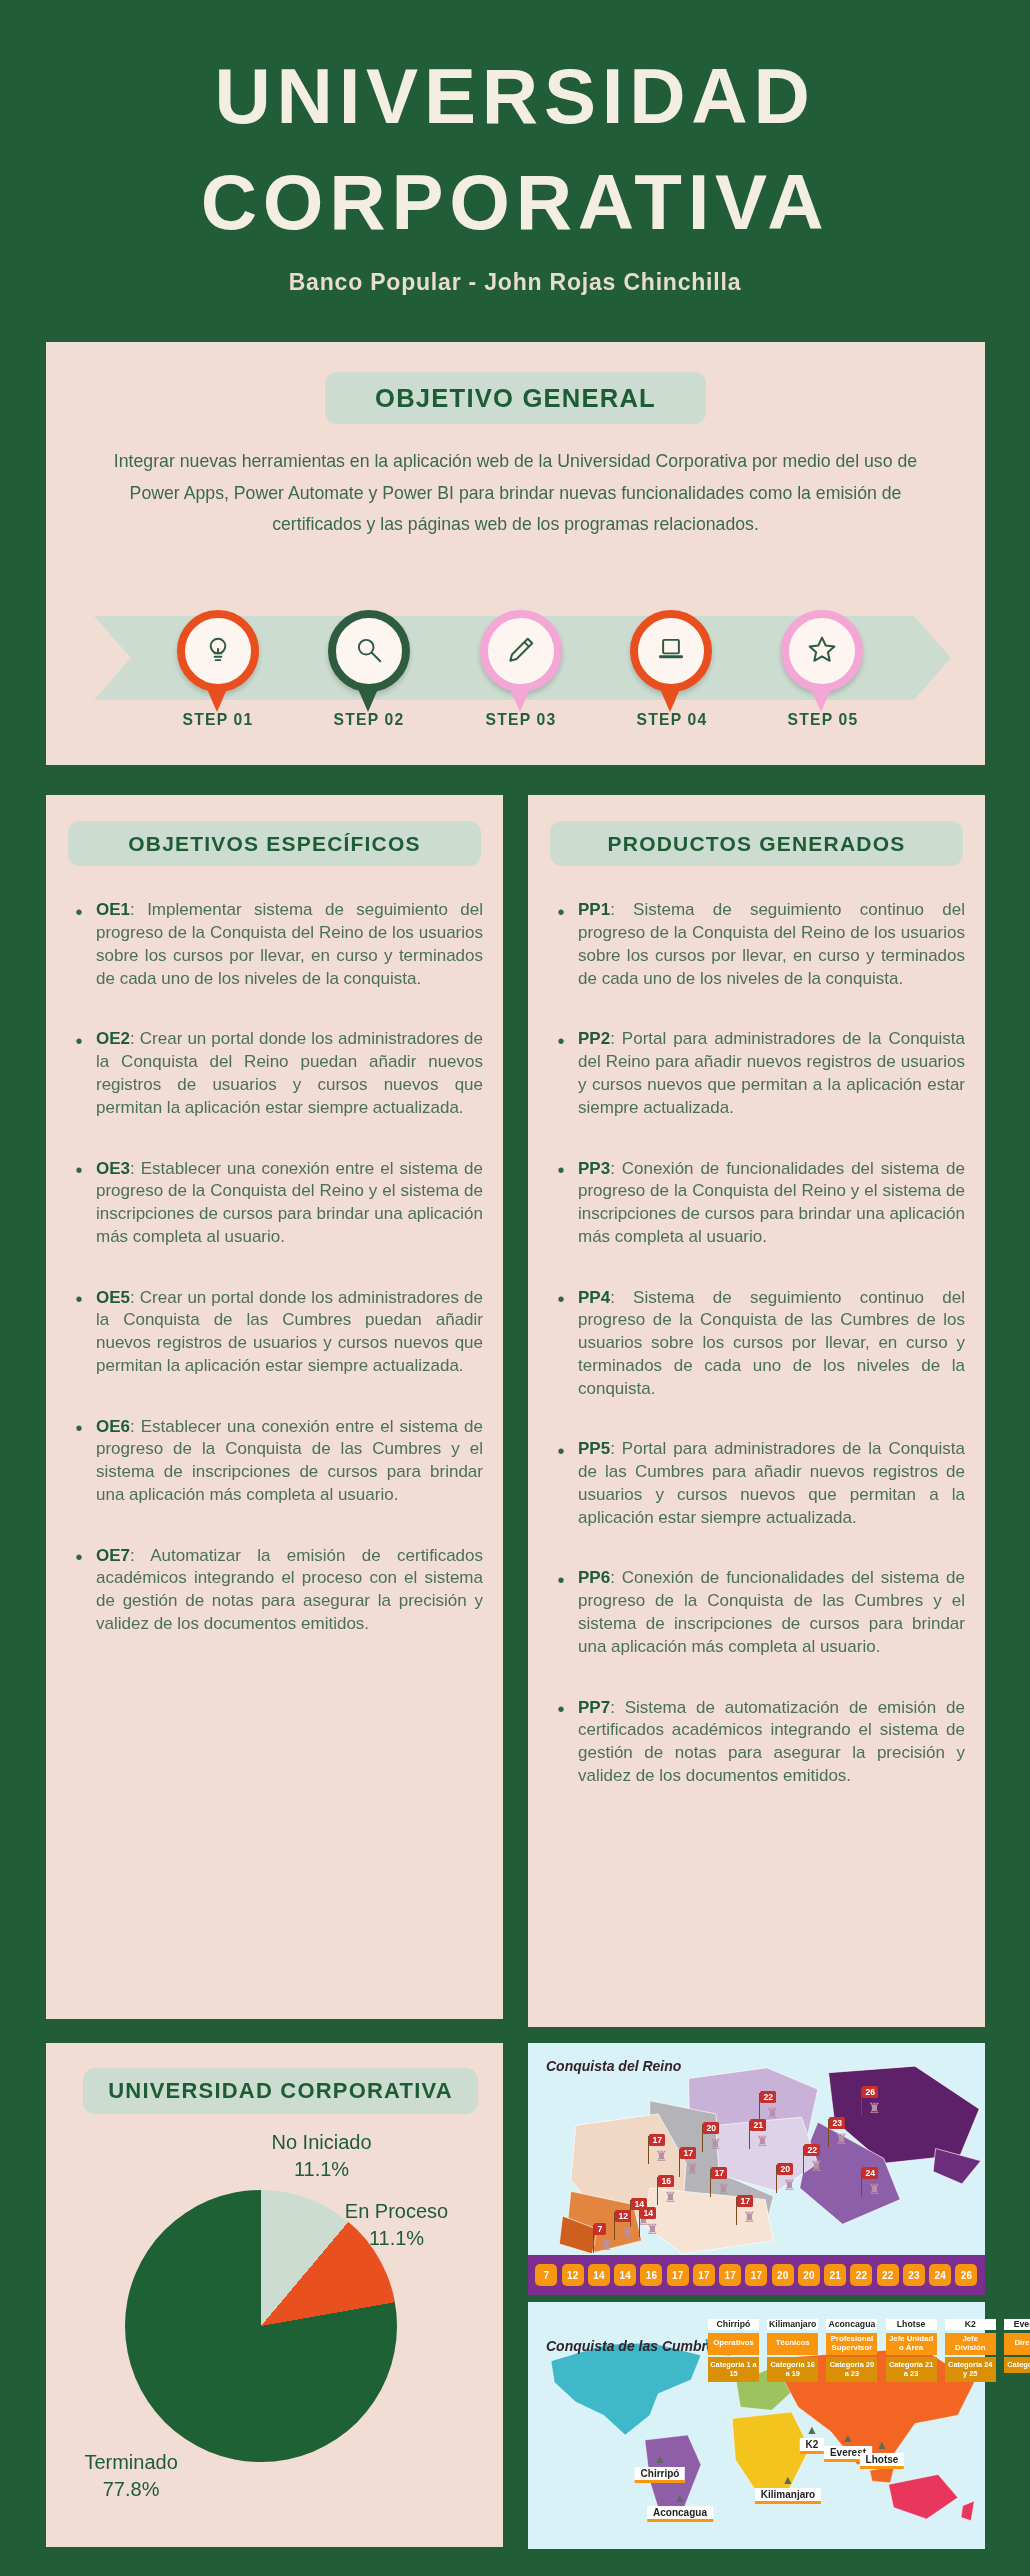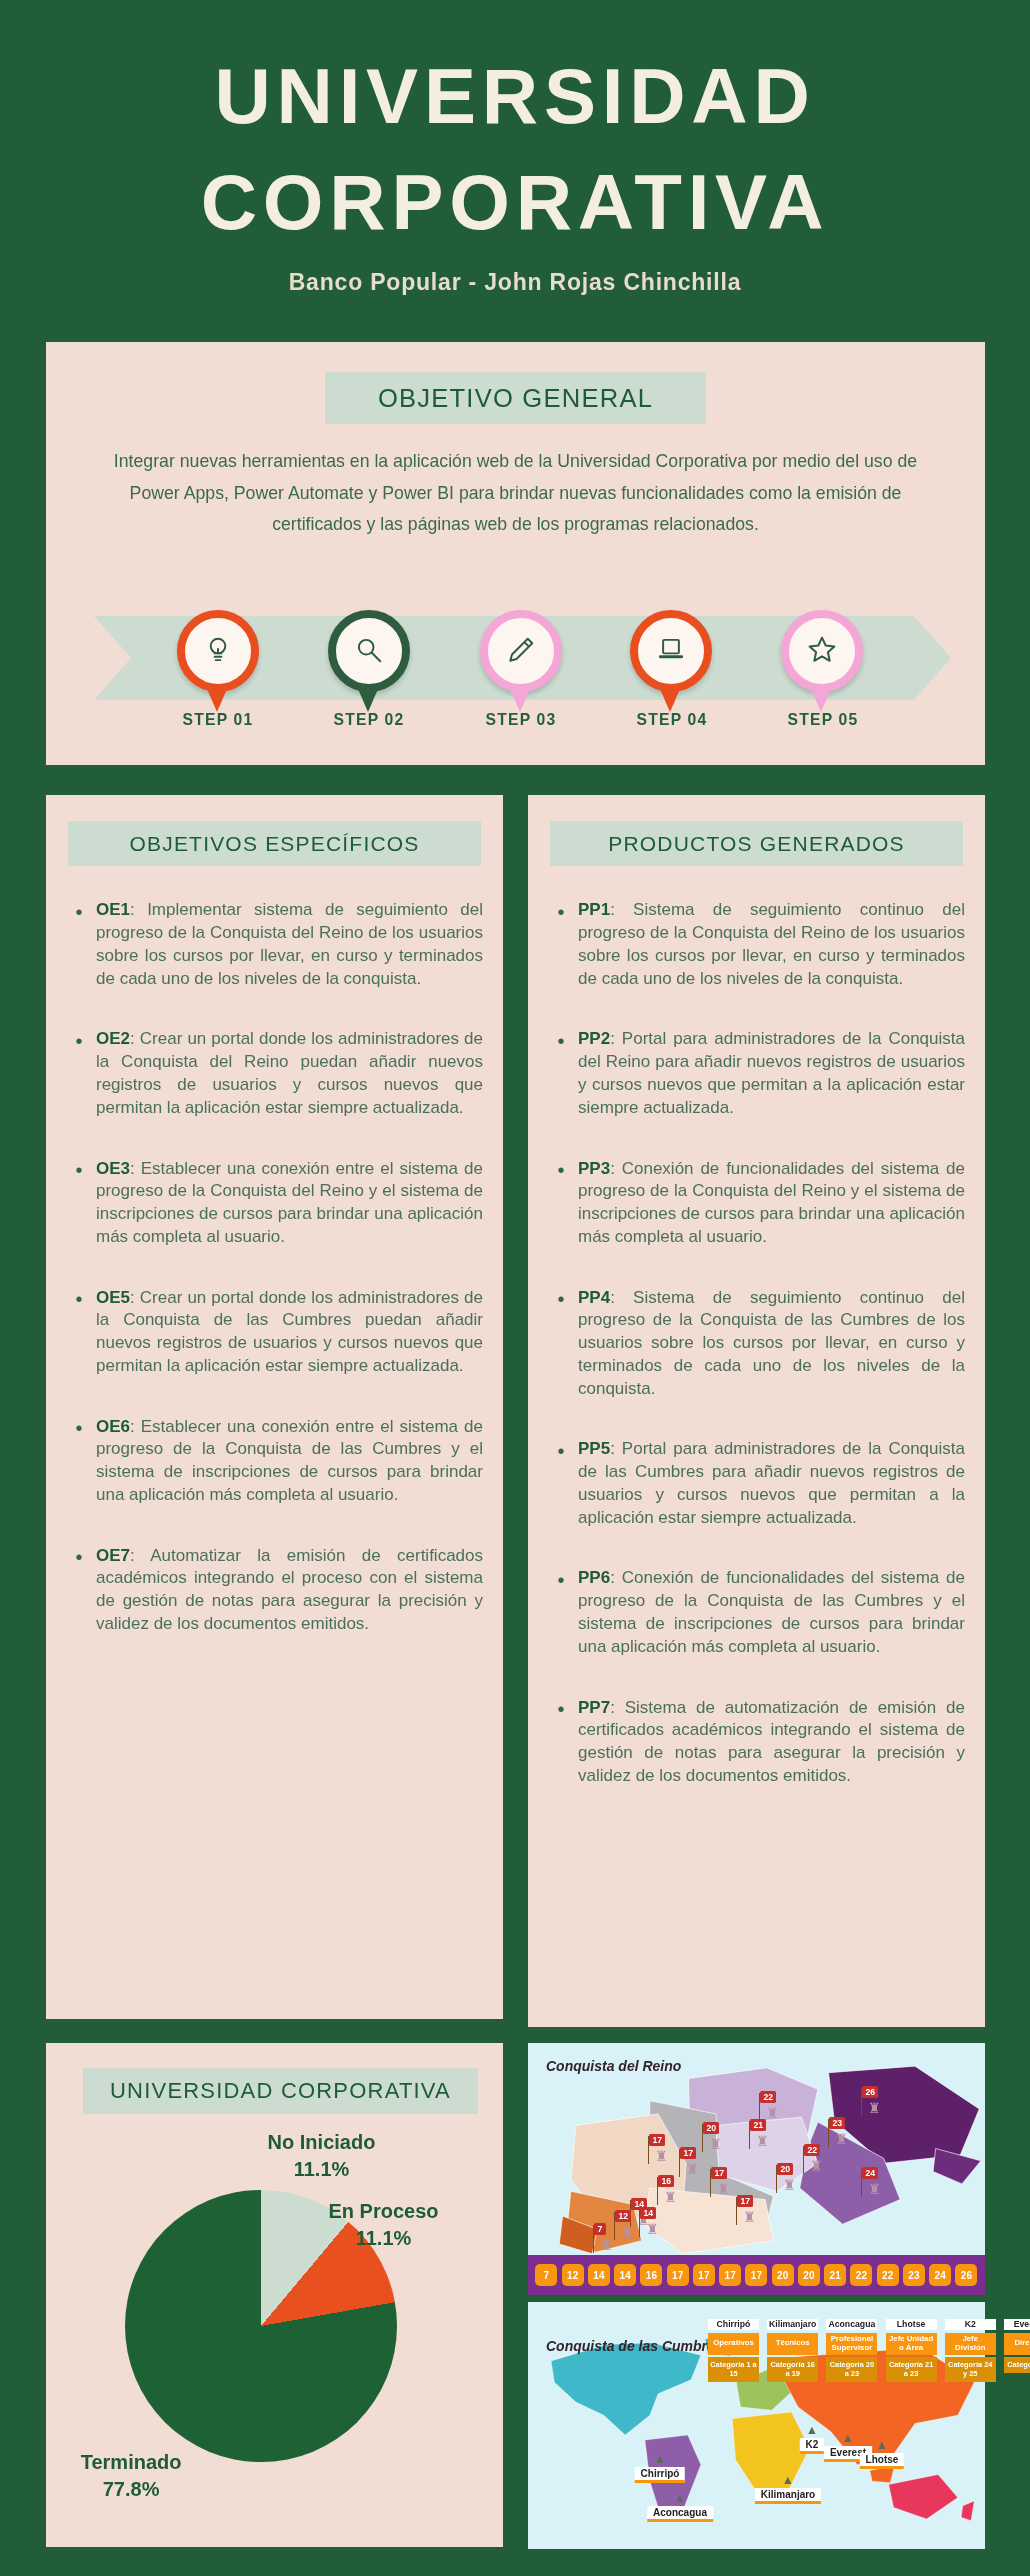--- a/index.html
+++ b/index.html
@@ -19,22 +19,22 @@
   .subtitle{position:absolute;top:269px;left:0;width:100%;text-align:center;
     color:#E9DCCC;font-size:23px;letter-spacing:0.8px;font-weight:bold;}
 
   
   .card{position:absolute;background:var(--card-pink);}
   .card-general{left:46px;top:342px;width:939px;height:423px;}
   .col-left{left:46px;top:795px;width:457px;height:1224px;}
   .col-right{left:528px;top:795px;width:457px;height:1232px;}
   .card-pie{left:46px;top:2043px;width:457px;height:504px;padding-left:12px;}
 
-  .hl{background:var(--highlight-sage);color:var(--heading-green);font-weight:normal;
-      text-align:center;letter-spacing:1.2px;}
+  .hl{background:var(--highlight-sage);color:var(--heading-green);font-weight:bold;
+      text-align:center;letter-spacing:1.2px;border-radius:12px;}
   .card-general .hl{width:381px;margin:30px auto 0;padding:11.5px 0;font-size:25.6px;}
   .col-left .hl,.col-right .hl{margin:26px 22px 0;padding:10.7px 0;font-size:21px;}
   .card-pie .hl{margin:25px 25px 0;padding:10px 0;font-size:22px;}
 
   .general-body{width:844px;margin:22px auto 0;text-align:center;color:#3A6A4E;
       font-size:17.7px;line-height:1.78;}
 
   
   .steps-band{position:absolute;left:48px;top:274px;width:857px;height:84px;
       background:var(--highlight-sage);
@@ -55,23 +55,23 @@
   
   .obj-list{list-style:none;margin:33px 20px 0 28px;}
   .obj-list li{position:relative;padding-left:22px;margin-bottom:38px;text-align:justify;
       color:var(--body-green);font-size:17px;line-height:1.34;}
   .obj-list li::before{content:"\2022";position:absolute;left:1.6px;top:-0.8px;color:#2F6647;font-size:20px;}
   .obj-list b{color:var(--heading-green);}
 
   
   .pie{position:absolute;left:79px;top:147px;width:272px;height:272px;border-radius:50%;}
   .pie-label{position:absolute;text-align:center;color:var(--heading-green);
-      font-size:20px;font-weight:bold;line-height:1.35;}
+      font-size:20px;font-weight:normal;line-height:1.35;}
   #pl-0{left:185px;top:86px;width:181px;}
-  #pl-1{left:247px;top:155px;width:181px;}
+  #pl-1{left:260px;top:155px;width:181px;}
   #pl-2{left:6.6px;top:406px;width:157px;}
 
   
   .map{position:absolute;background:var(--map-background);}
   .map-reino{left:528px;top:2043px;width:457px;height:251px;}
   .map-cumbres{left:528px;top:2302px;width:457px;height:247px;}
   .map-title{position:absolute;left:18px;top:15px;font-size:14px;font-weight:bold;
       font-style:italic;color:#35232B;}
   .map svg.geo{position:absolute;left:0;}
   .map-reino svg.geo{top:23px;}

